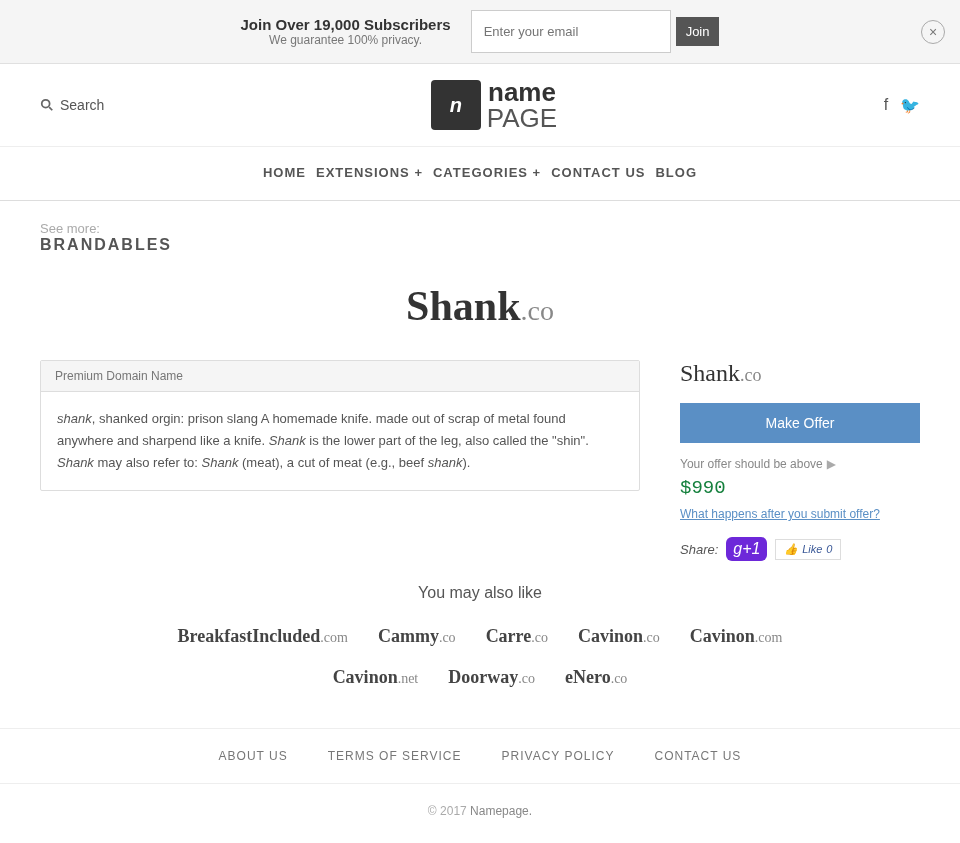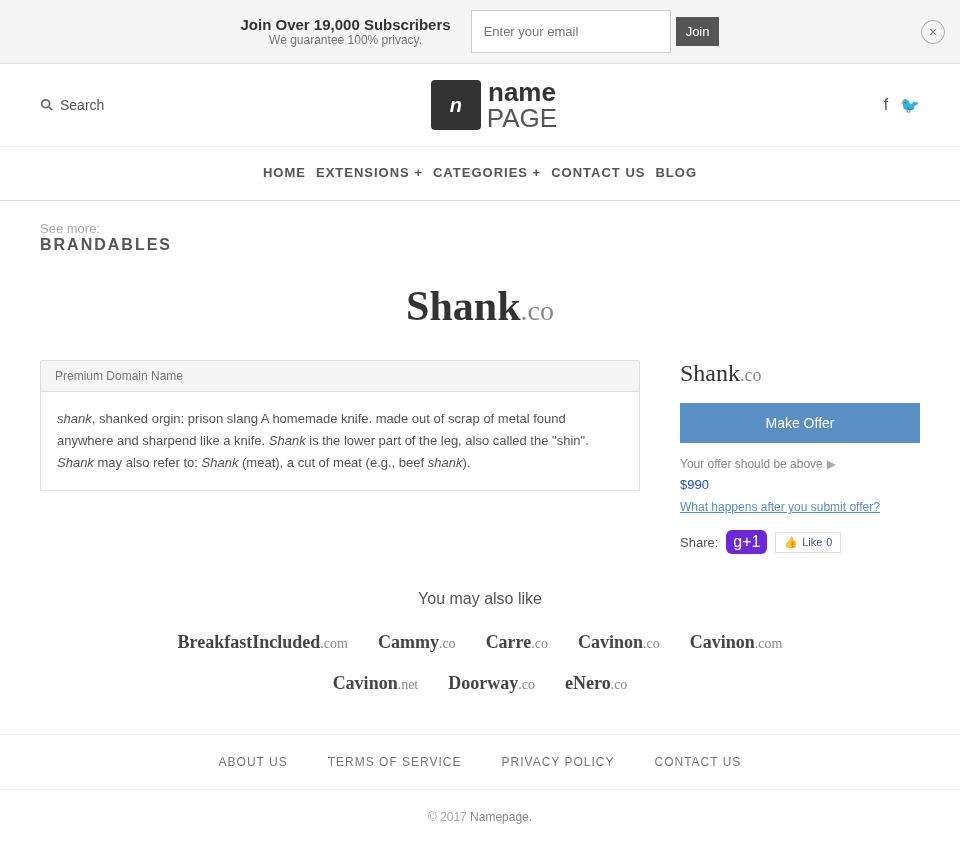--- a/index.html
+++ b/index.html
@@ -129,21 +129,21 @@
     .domain-ext {
       font-size: 28px;
       font-weight: normal;
       color: #888;
     }
 
     
     .content-grid {
       display: flex;
       gap: 40px;
-      margin-bottom: 36px;
+      margin-bottom: 23px;
     }
     .content-left { flex: 1; }
     .content-right { width: 240px; }
 
     
     .premium-box {
       border: 1px solid #ddd;
       border-radius: 2px;
     }
     .premium-tab {
@@ -174,23 +174,23 @@
       color: #fff;
       border: none;
       padding: 12px 24px;
       font-size: 14px;
       cursor: pointer;
       width: 100%;
       text-align: center;
       margin-bottom: 14px;
     }
     .offer-info { font-size: 12px; color: #888; margin-bottom: 6px; display: flex; align-items: center; gap: 4px; }
-    .offer-price { font-size: 13px; color: #1d4ed8; margin-bottom: 8px; }
+    .offer-price { font-size: 19px; color: #15803d; margin-bottom: 8px; font-family: Liberation Mono, monospace; }
     .offer-link { font-size: 12px; color: #5a8fc5; cursor: pointer; margin-bottom: 16px; display: block; }
-    .share-row { display: flex; align-items: center; gap: 8px; font-size: 13px; color: #555; }
+    .share-row { display: flex; align-items: center; gap: 8px; font-size: 13px; color: #555; font-style: italic; }
     .g-plus { background: #6d28d9; color: #fff; padding: 3px 7px; font-size: 16px; border-radius: 6px; cursor: pointer; }
     .fb-like { border: 1px solid #ddd; padding: 3px 8px; font-size: 11px; cursor: pointer; display: flex; align-items: center; gap: 4px; color: #3b5998; }
 
     
     .also-like { margin: 20px 0; }
     .also-like-title { text-align: center; font-size: 16px; color: #555; margin-bottom: 24px; }
     .domain-grid {
       display: flex;
       flex-wrap: wrap;
       justify-content: center;

